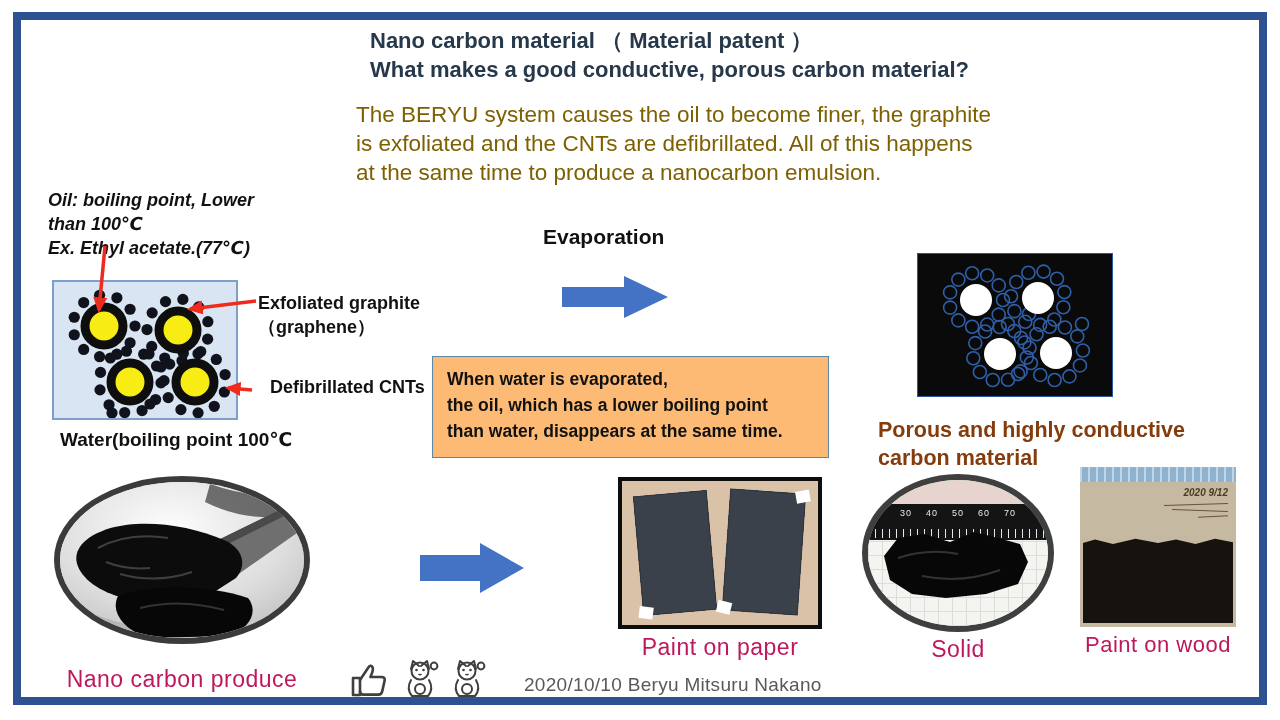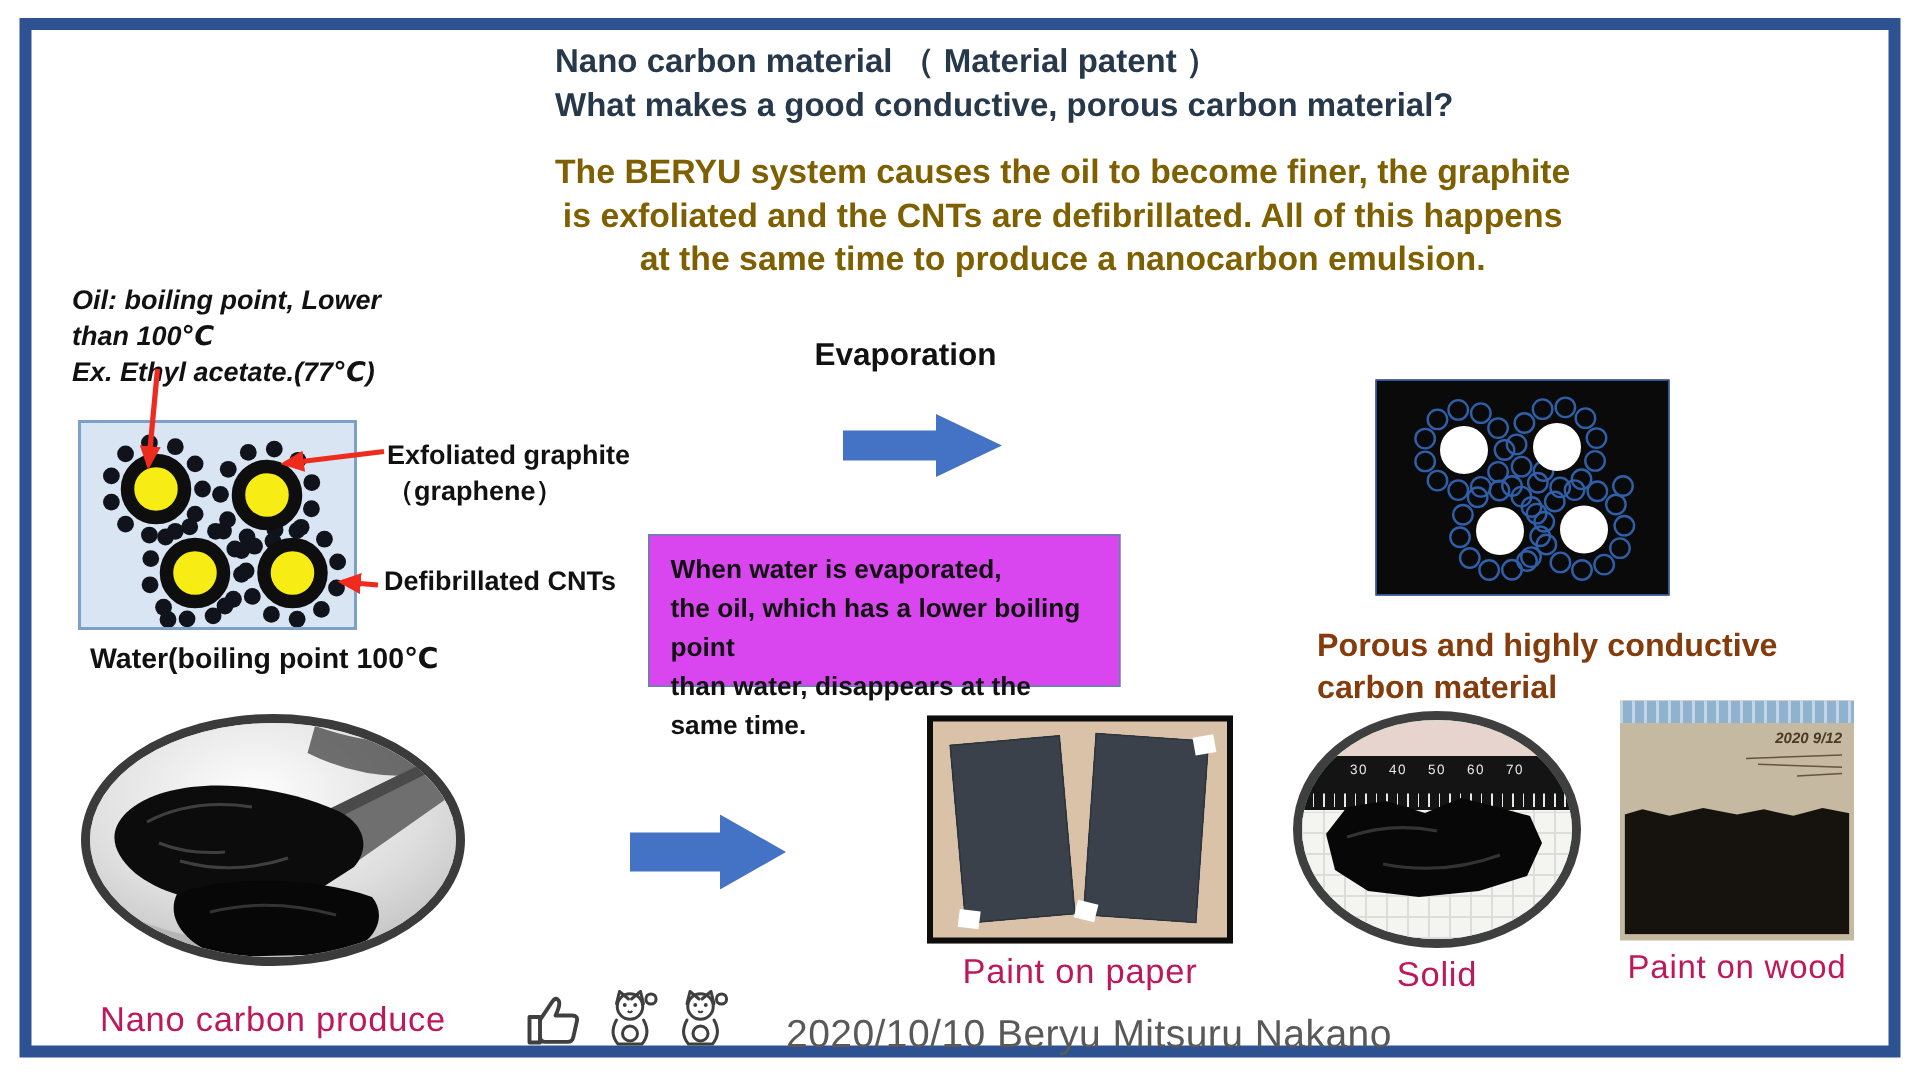--- a/index.html
+++ b/index.html
@@ -2,28 +2,28 @@
 <html><head>
 <meta charset="utf-8">
 <style>
   html,body{margin:0;padding:0;background:#fff;}
   .slide{position:relative;width:1280px;height:720px;background:#fff;overflow:hidden;
          font-family:"Liberation Sans","DejaVu Sans",sans-serif;color:#1a1a1a;}
   .pre{white-space:pre-line;}
   .abs{position:absolute;}
   .border-frame{left:13px;top:12px;width:1254px;height:693px;border:8px solid #2E5191;box-sizing:border-box;}
   .title{left:370px;top:26px;font-size:22px;font-weight:bold;color:#26384A;line-height:29px;}
-  .intro{left:370px;top:100px;font-size:22.5px;font-weight:bold;color:#7F6000;line-height:29px;text-align:center;}
+  .intro{left:356px;top:100px;font-size:22.5px;font-weight:normal;color:#7F6000;line-height:29px;}
   .oil-label{left:48px;top:188px;font-size:18px;font-weight:bold;color:#111;line-height:24px;font-style:italic;}
   .emulsion-box{left:52px;top:280px;width:186px;height:140px;background:#D9E5F3;border:2px solid #7DA0C9;box-sizing:border-box;}
   .exfoliated-label{left:258px;top:291px;font-size:18px;font-weight:bold;color:#111;line-height:24px;}
-  .cnt-label{left:256px;top:377px;font-size:18px;font-weight:bold;color:#111;}
+  .cnt-label{left:270px;top:377px;font-size:18px;font-weight:bold;color:#111;}
   .water-label{left:60px;top:428px;font-size:19px;font-weight:bold;color:#111;}
   .evap-label{left:543px;top:225px;font-size:21px;font-weight:bold;color:#111;}
-  .note-box{left:432px;top:356px;width:315px;height:102px;background:#d946ef;border:1.5px solid #5B87A8;
+  .note-box{left:432px;top:356px;width:397px;height:102px;background:#fdba74;border:1.5px solid #5B87A8;
             box-sizing:border-box;padding:9px 14px;font-size:17.5px;font-weight:bold;color:#111;line-height:26px;}
   .porous-box{left:917px;top:253px;width:196px;height:144px;background:#0a0a0a;border:1.5px solid #2B55A0;box-sizing:border-box;}
   .porous-caption{left:878px;top:416px;font-size:21.5px;font-weight:bold;color:#843C0C;line-height:28px;}
   .caption{font-size:23px;font-weight:400;color:#be185d;text-align:center;letter-spacing:.5px;}
   .photo-emulsion{left:54px;top:476px;width:256px;height:168px;border:6px solid #3b3b3b;border-radius:50%;
                   overflow:hidden;box-sizing:border-box;background:linear-gradient(135deg,#f2f2f2,#c7c7c7);}
   .cap-emulsion{left:40px;top:666px;width:284px;}
   .photo-paper{left:618px;top:477px;width:204px;height:152px;border:4px solid #0d0d0d;box-sizing:border-box;
                background:#D9C2A8;overflow:hidden;}
   .paper-sheet{position:absolute;background:#3A414B;box-shadow:0 0 0 1px #2e343c inset;}
@@ -49,21 +49,21 @@
   .wood-writing{position:absolute;right:8px;top:20px;text-align:right;color:#4a3b22;font-size:10px;
                 font-style:italic;font-weight:bold;line-height:12px;}
   .scribble{border-bottom:1.5px solid #55422a;margin:5px 0 0 auto;opacity:.85;}
   .s1{width:64px;transform:rotate(-2deg);}
   .s2{width:56px;transform:rotate(2deg);}
   .s3{width:30px;transform:rotate(-3deg);}
   .wood-paint{position:absolute;left:3px;bottom:4px;width:150px;height:86px;background:#16130f;
      clip-path:polygon(0 7%,8% 3%,20% 8%,35% 2%,50% 7%,62% 3%,75% 8%,88% 2%,100% 6%,100% 100%,0 100%);}
   .cap-wood{left:1066px;top:632px;width:184px;font-size:22px;}
   .icons-row{left:350px;top:658px;display:flex;gap:9px;align-items:flex-end;}
-  .credit{left:524px;top:674px;font-size:26px;color:#595959;letter-spacing:.3px;}
+  .credit{left:524px;top:674px;font-size:19px;color:#595959;letter-spacing:.3px;}
   svg{display:block;}
 </style>
 </head>
 <body>
 
 <div class="slide">
 
   <div class="abs border-frame"></div>
 
   <div class="abs title">

